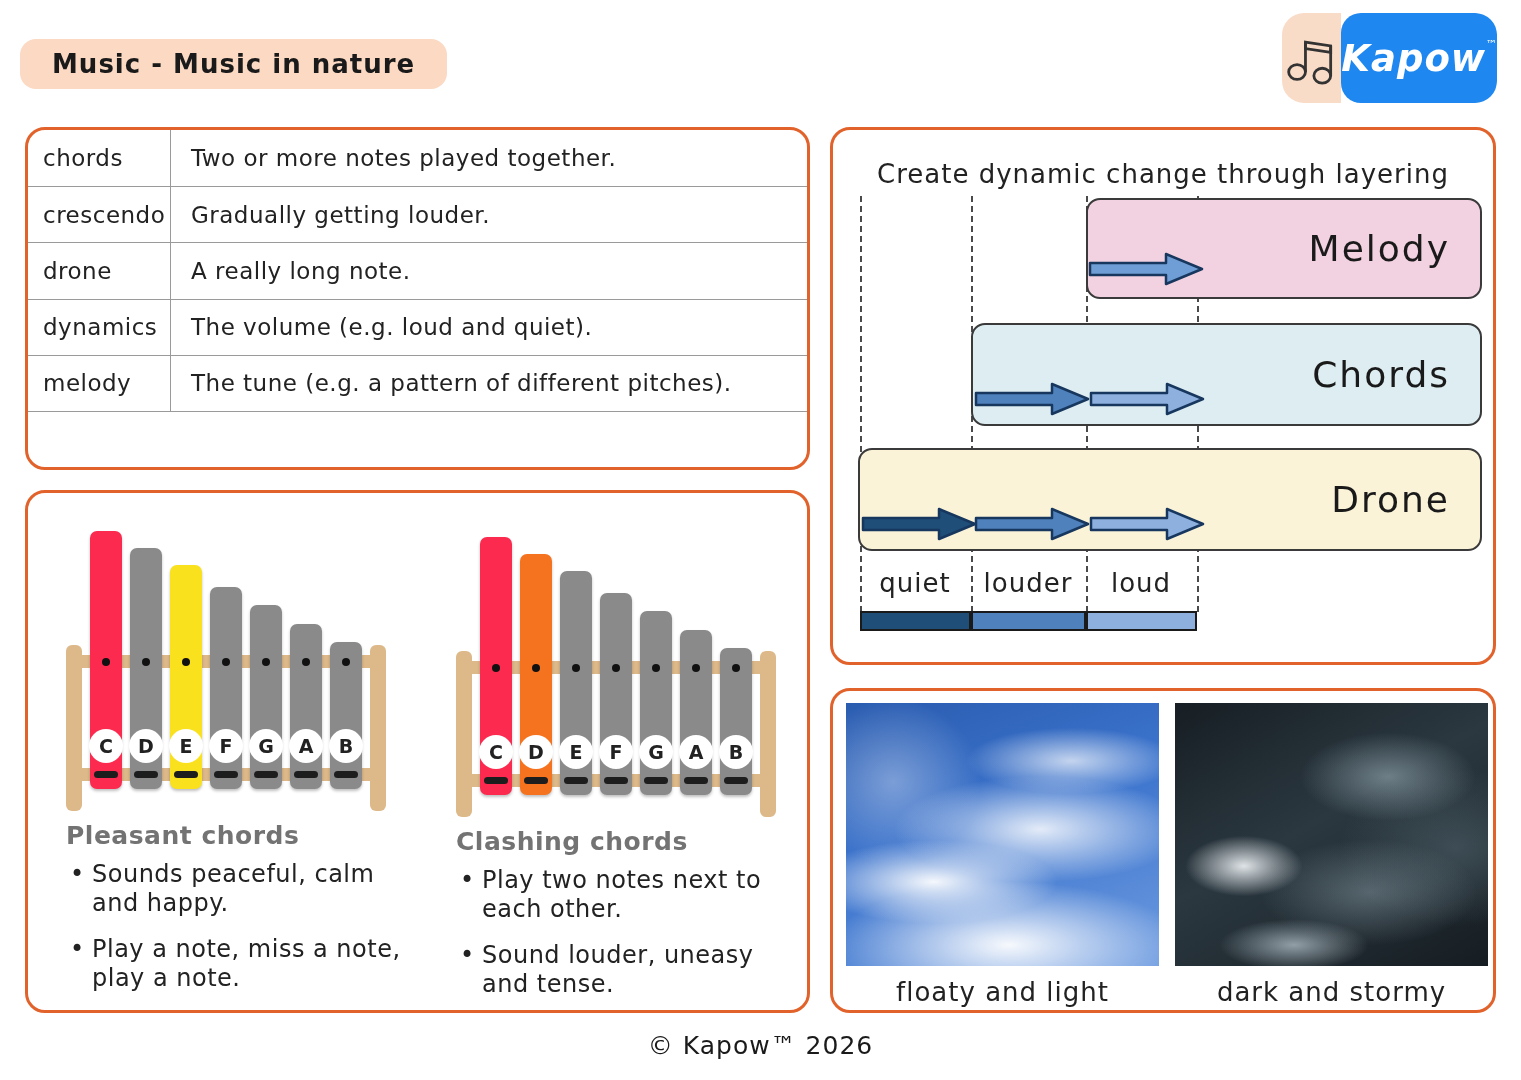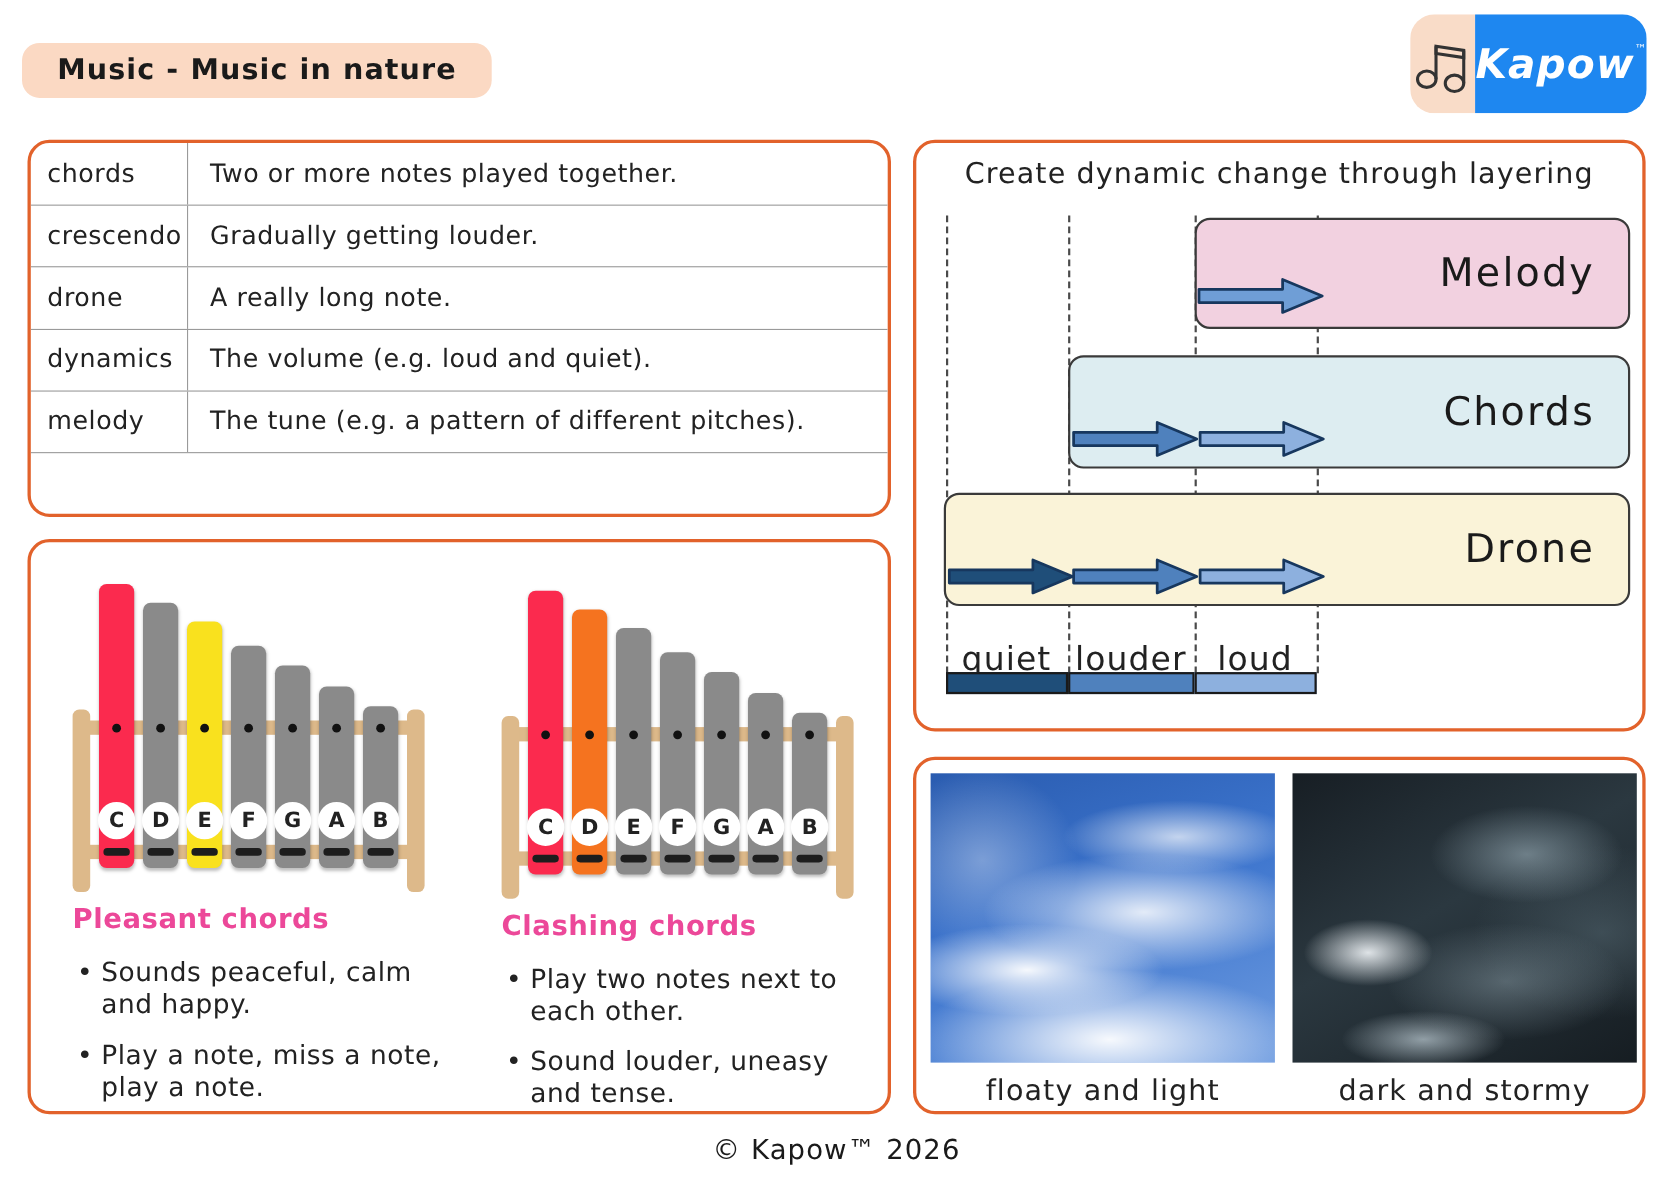--- a/index.html
+++ b/index.html
@@ -6,64 +6,64 @@
   html,body { width:1521px; height:1080px; background:#ffffff;
     font-family:"DejaVu Sans", sans-serif; color:#222; overflow:hidden; }
 
   
   .title-badge { position:absolute; left:20px; top:39px; height:50px;
     background:#fbd9c3; border-radius:16px; display:flex; align-items:center;
     padding:0 32px; font-size:26px; font-weight:600; color:#1a1a1a; letter-spacing:1px;}
   .logo { position:absolute; left:1282px; top:13px; width:215px; height:90px;
     border-radius:22px; overflow:hidden; display:flex; }
   .logo-left { width:82px; background:#f9dcc8; display:flex; align-items:center; justify-content:center; }
-  .logo-right { flex:1; background:#1e87f0; display:flex; align-items:center; justify-content:center; }
+  .logo-right { flex:1; background:#1e87f0; display:flex; align-items:center; justify-content:center;border-radius:20px; }
   .logo-word { color:#fff; font-size:37px; font-weight:bold; font-style:italic; letter-spacing:1px; }
   .logo-tm { color:#fff; font-size:11px; vertical-align:top; position:relative; top:-14px; }
 
   
   .panel { position:absolute; border:3.5px solid #e2622b; border-radius:20px; background:#fff; }
 
   
   #glossary { left:25px; top:127px; width:785px; height:343px;
     display:grid; grid-template-rows:repeat(6,1fr); overflow:hidden; }
   .g-row { display:grid; grid-template-columns:143px 1fr; border-top:1.5px solid #9a9a9a; }
   .g-row:first-child { border-top:none; }
   .g-term { border-right:1.5px solid #9a9a9a; display:flex; align-items:center;
     padding-left:15px; font-size:23px; letter-spacing:.5px;}
   .g-def { display:flex; align-items:center; padding-left:20px; font-size:23px; letter-spacing:.5px;}
 
   
   #layering { left:830px; top:127px; width:666px; height:538px; }
-  .layer-title { position:absolute; top:13px; width:100%; text-align:center; font-size:26px; letter-spacing:1px;}
+  .layer-title { position:absolute; top:29px; width:100%; text-align:center; font-size:26px; letter-spacing:1px;}
   .dash-line { position:absolute; top:66px; height:416px; width:0;
     border-left:2px dashed #4a4a4a; }
   .layer-box { position:absolute; border:2px solid #3a3a3a; border-radius:14px;
     display:flex; align-items:center; justify-content:flex-end; padding-right:30px; }
   .layer-label { font-size:36px; letter-spacing:2px; color:#1a1a1a; }
   .arrow-wrap { position:absolute; width:116px; height:38px; }
-  .legend-label { position:absolute; top:452px; transform:translateX(-50%);
-    font-size:30px; letter-spacing:1px; }
+  .legend-label { position:absolute; top:438px; transform:translateX(-50%);
+    font-size:26px; letter-spacing:1px; }
   .legend-seg { position:absolute; top:481px; height:20px; border:2px solid #1a1a1a; }
 
   
   #chordsPanel { left:25px; top:490px; width:785px; height:523px; }
   .xylo { position:absolute; width:320px; height:280px; }
   .post { position:absolute; width:16px; height:166px; top:114px; background:#ddb98a; border-radius:6px; }
   .rail { position:absolute; left:4px; width:312px; height:13px; background:#ddb98a; }
   .bar { position:absolute; width:32px; border-radius:7px; box-shadow:0 2px 3px rgba(0,0,0,.25); }
   .bar-dot { position:absolute; left:50%; transform:translateX(-50%); width:8px; height:8px;
     border-radius:50%; background:#111; }
   .note-circle { position:absolute; left:50%; transform:translateX(-50%); width:34px; height:34px;
     border-radius:50%; background:#fff; display:flex; align-items:center; justify-content:center;
     font-size:19px; font-weight:bold; color:#222; }
   .bar-dash { position:absolute; left:50%; transform:translateX(-50%); width:24px; height:7px;
     border-radius:4px; background:#1d1d1d; }
   .chord-col { position:absolute; width:345px; }
-  .chord-col h3 { font-size:25px; font-weight:bold; letter-spacing:.5px; margin-bottom:20px; color:#ec4899;}
+  .chord-col h3 { font-size:25px; font-weight:bold; letter-spacing:.5px; margin-bottom:10px; color:#737373;}
   .chord-col ul { list-style:none; }
   .chord-col li { font-size:24px; letter-spacing:.5px; line-height:1.22; margin-bottom:16px;
     padding-left:26px; position:relative; }
   .chord-col li::before { content:"•"; position:absolute; left:4px; }
 
   
   #naturePanel { left:830px; top:688px; width:666px; height:325px; }
   .photo { position:absolute; top:12px; width:313px; height:263px; }
   .light-sky { background:
       radial-gradient(ellipse 55% 22% at 28% 68%, rgba(255,255,255,.95), rgba(255,255,255,0) 72%),

